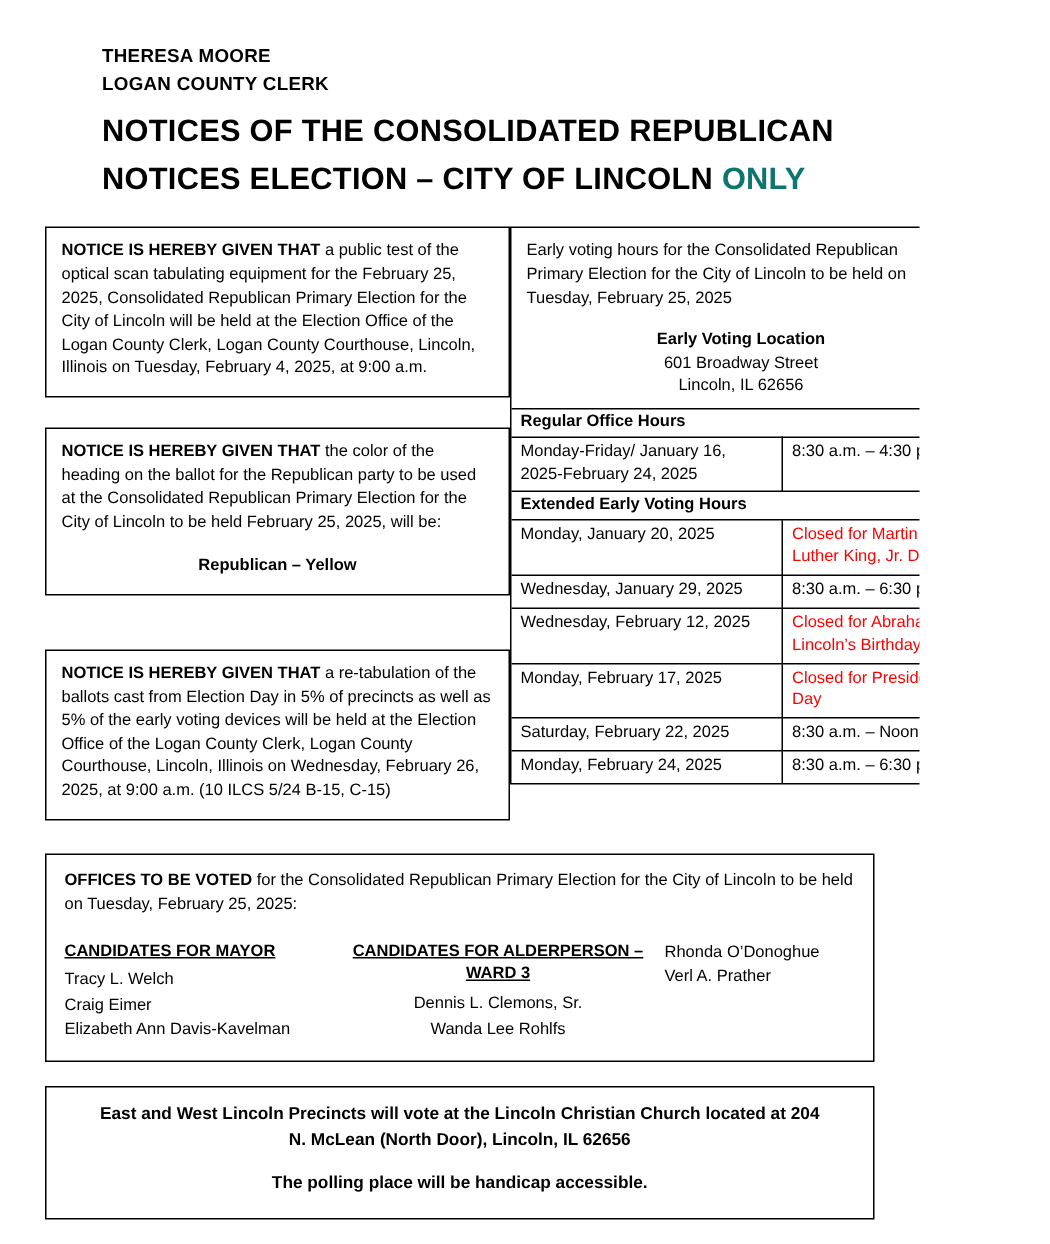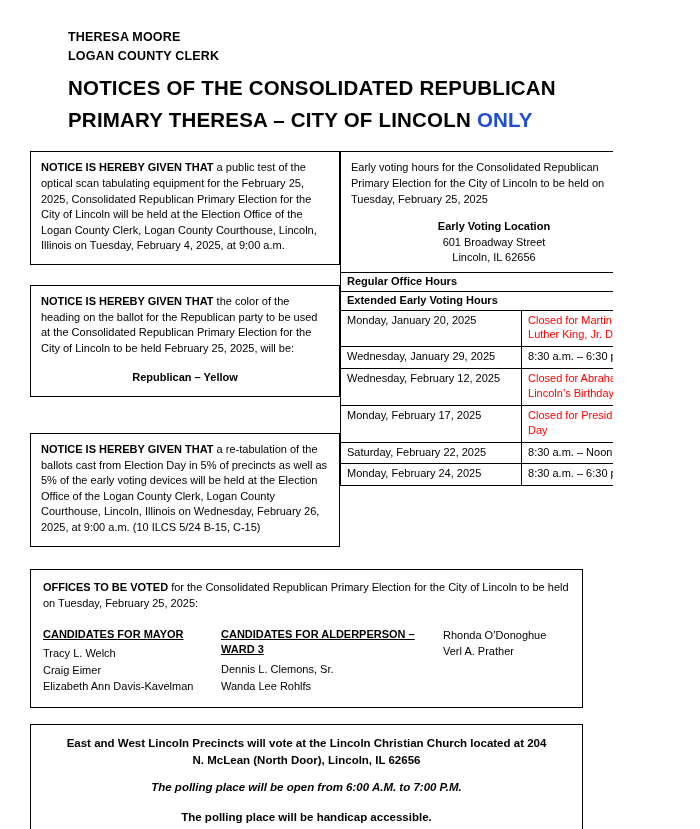--- a/index.html
+++ b/index.html
@@ -10,21 +10,21 @@
     background: #ffffff;
     font-family: "Liberation Sans", sans-serif;
     color: #000000;
   }
   .page { position: relative; width: 613px; height: 829px; overflow: hidden; }
 
   
   .header { padding: 28px 30px 0 68px; }
   .clerk-line { font-size: 12.5px; font-weight: bold; line-height: 1.55; letter-spacing: .2px; }
   .page-title { font-size: 20.5px; font-weight: bold; line-height: 1.55; margin-top: 5px; letter-spacing: .2px; }
-  .red { color: #1d4ed8; }
+  .red { color: #0f766e; }
 
   
   .columns { display: flex; margin: 16px 30px 0 30px; align-items: flex-start; }
   .col-left { width: 310px; flex: 0 0 310px; }
   .col-right { width: 308px; flex: 0 0 308px; }
 
   .notice-box {
     border: 1.5px solid #000;
     padding: 8px 10px 10px;
     font-size: 11px;
@@ -60,21 +60,21 @@
   
   .offices-box {
     margin: 22px 30px 0 30px;
     border: 1.5px solid #000;
     padding: 10px 12px 12px;
     font-size: 11px;
     line-height: 1.45;
   }
   .cand-cols { display: flex; margin-top: 15px; }
   .cand-col-0 { flex: 0 0 178px; }
-  .cand-col-1 { flex: 0 0 222px; }
+  .cand-col-1 { flex: 0 0 222px; text-align: center; }
   .cand-col-2 { flex: 1 1 auto; }
   .cand-heading { font-weight: bold; text-decoration: underline; margin-bottom: 3px; }
   .cand-name { line-height: 1.5; }
 
   
   .polling-box {
     margin: 16px 30px 0 30px;
     border: 1.5px solid #000;
     padding: 10px 30px 14px;
     text-align: center;
@@ -88,21 +88,21 @@
 </head>
 <body>
 
 <div class="page">
 
   <div class="header">
     <div class="clerk-line">THERESA MOORE</div>
     <div class="clerk-line">LOGAN COUNTY CLERK</div>
     <div class="page-title">
       <div>NOTICES OF THE CONSOLIDATED REPUBLICAN</div>
-      <div><span>PRIMARY THERESA – CITY OF LINCOLN</span> <span class="red">ONLY</span></div>
+      <div><span>NOTICES ELECTION – CITY OF LINCOLN</span> <span class="red">ONLY</span></div>
     </div>
   </div>
 
   <div class="columns">
 
     <div class="col-left">
 
       <div class="notice-box gap-sm">
         <span class="bold-lead">NOTICE IS HEREBY GIVEN THAT</span><span> a public test of the optical scan tabulating equipment for the February 25, 2025, Consolidated Republican Primary Election for the City of Lincoln will be held at the Election Office of the Logan County Clerk, Logan County Courthouse, Lincoln, Illinois on Tuesday, February 4, 2025, at 9:00 a.m.</span>
       </div>
@@ -127,20 +127,24 @@
           <div class="ev-loc-title">Early Voting Location</div>
           <div>601 Broadway Street</div>
           <div>Lincoln, IL 62656</div>
         </div>
 
         <table class="hours-table">
           <tbody>
             <tr class="section-header">
               <td colspan="2">Regular Office Hours</td>
             </tr>
+            <tr>
+              <td class="date-cell">Monday-Friday/ January 16, 2025-February 24, 2025</td>
+              <td class="hours-cell" data-red="false">8:30 a.m. – 4:30 p.m.</td>
+            </tr>
             <tr class="section-header">
               <td colspan="2">Extended Early Voting Hours</td>
             </tr>
             <tr>
               <td class="date-cell">Monday, January 20, 2025</td>
               <td class="hours-cell" data-red="true">Closed for Martin Luther King, Jr. Day</td>
             </tr>
             <tr>
               <td class="date-cell">Wednesday, January 29, 2025</td>
               <td class="hours-cell" data-red="false">8:30 a.m. – 6:30 p.m.</td>
@@ -190,17 +194,16 @@
       <div class="cand-col-2">
         <div class="cand-name">Rhonda O’Donoghue</div>
         <div class="cand-name">Verl A. Prather</div>
       </div>
 
     </div>
   </div>
 
   <div class="polling-box">
     <div>East and West Lincoln Precincts will vote at the Lincoln Christian Church located at 204 N. McLean (North Door), Lincoln, IL 62656</div>
-    <div class="polling-open">The polling place will be open from 6:00 A.M. to 7:00 P.M.</div>
     <div class="polling-access">The polling place will be handicap accessible.</div>
   </div>
 
 </div>
 
 </body></html>

